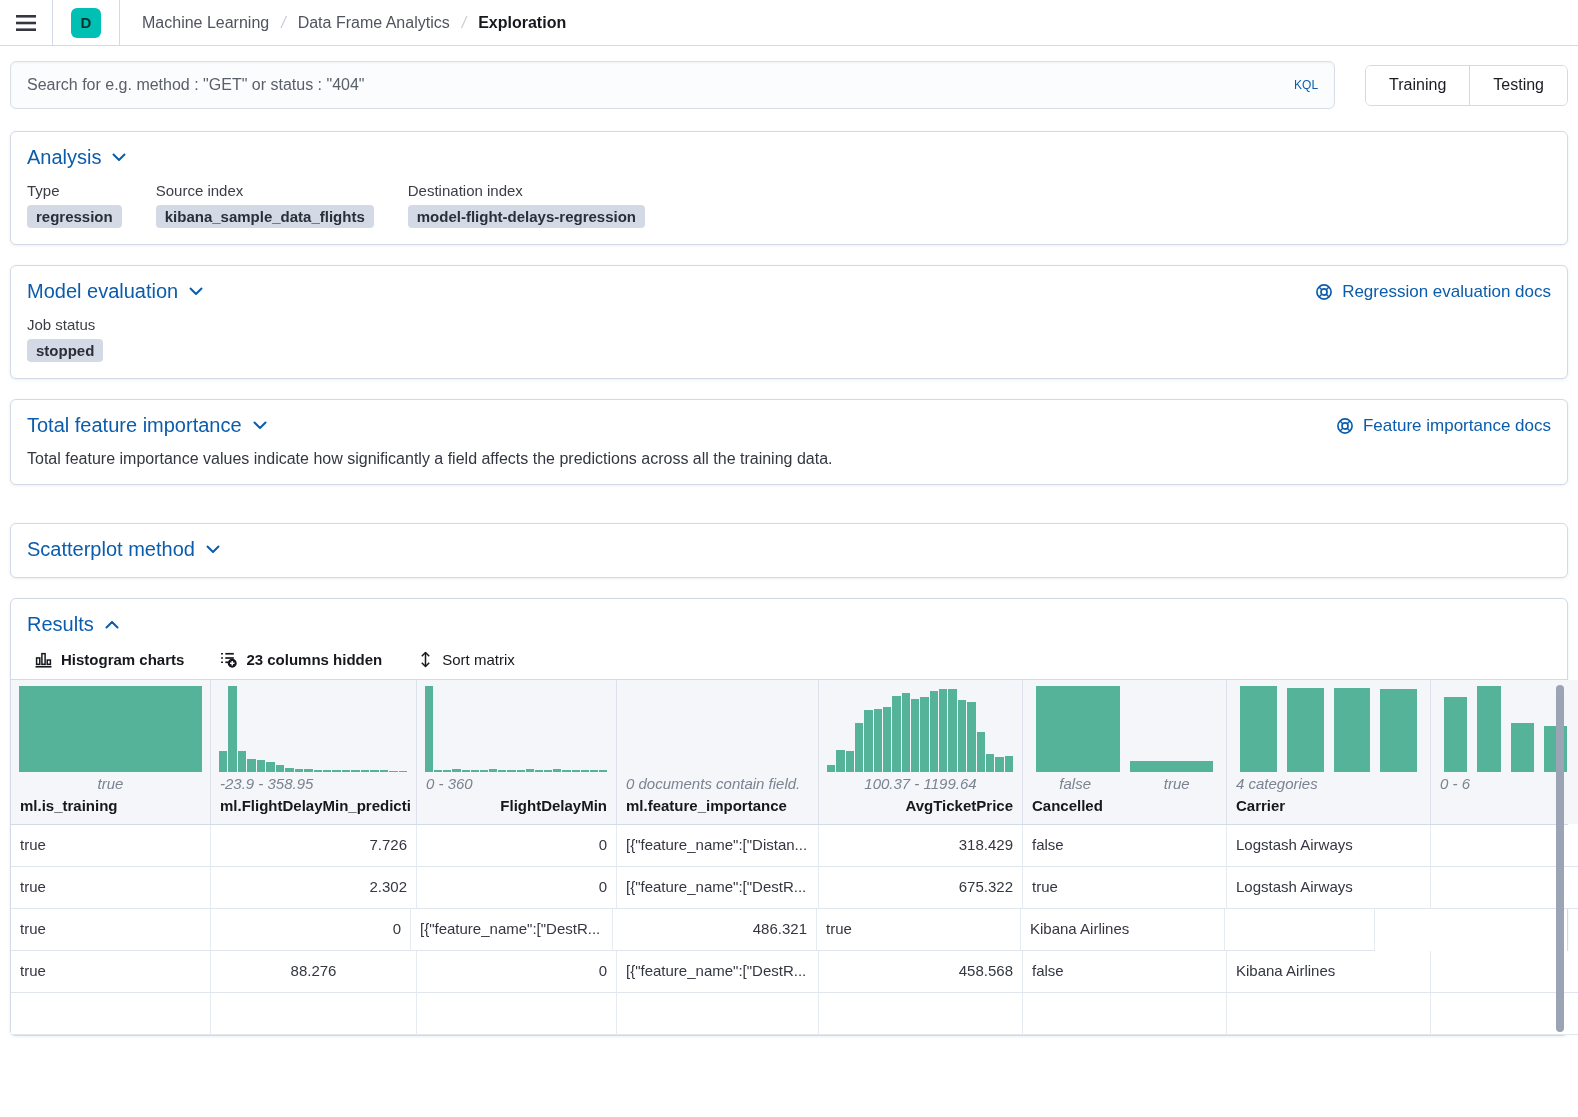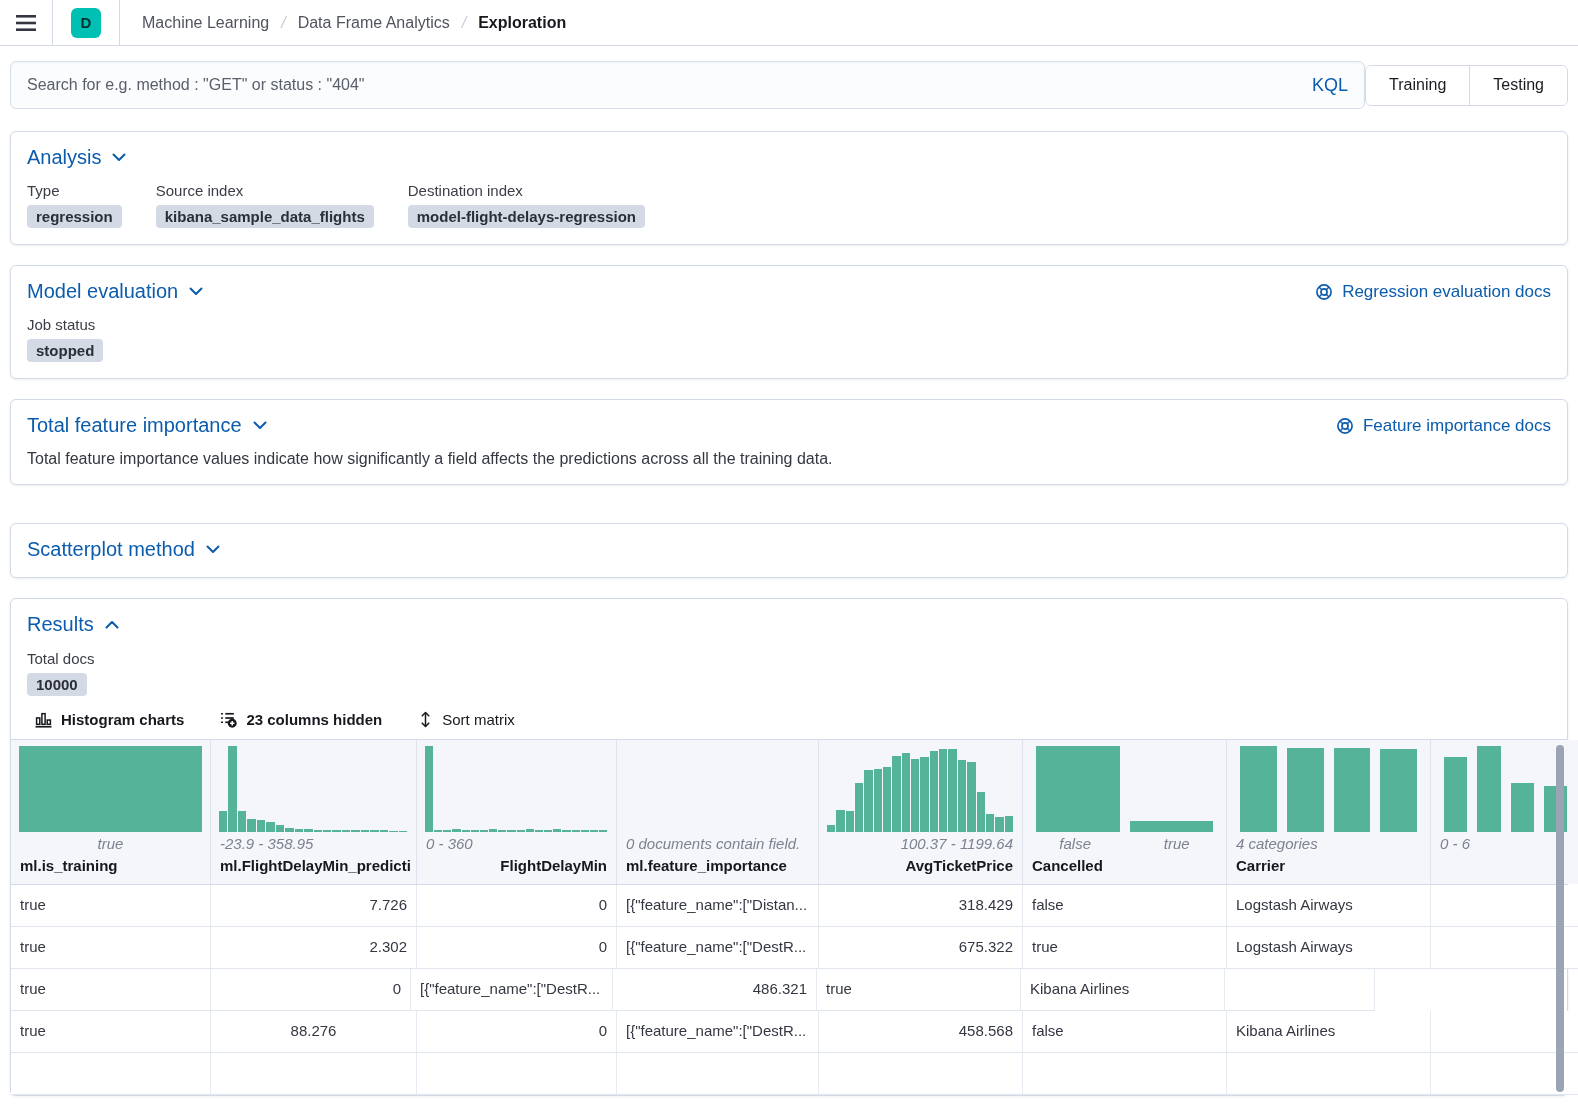--- a/index.html
+++ b/index.html
@@ -18,22 +18,22 @@
   .crumb.active { color:#16181d; font-weight:600; cursor:default; }
   .crumb-sep { color:#c6cdd8; font-style:italic; }
 
   
   .search-row { display:flex; align-items:center; margin:15px 10px 0; }
   .search-box { flex:1; height:48px; background:#fbfcfe; border:1px solid #d9dfe9; border-radius:6px;
     display:flex; align-items:center; padding:8px 16px; box-shadow:inset 0 1px 2px rgba(152,162,179,.12); }
   .search-input { flex:1; border:none; outline:none; background:transparent; font-size:16px; color:#343741;
     font-family:"Liberation Sans", sans-serif; }
   .search-input::placeholder { color:#596069; opacity:1; }
-  .kql { color:#0b5cad; font-size:18px; font-weight:500; cursor:pointer; padding-left:12px;text-align:center; }
-  .toggle-group { display:flex; height:41px; border:1px solid #d3dae6; border-radius:6px;
+  .kql { color:#0b5cad; font-size:12px; font-weight:500; cursor:pointer; padding-left:12px;text-align:center; }
+  .toggle-group { display:flex; margin-left:30px; height:41px; border:1px solid #d3dae6; border-radius:6px;
     overflow:hidden; background:#fff; }
   .toggle-btn { border:none; background:#fff; padding:0 23px; font-size:16px; color:#1a1c21; cursor:pointer;
     font-family:"Liberation Sans", sans-serif; }
   .toggle-btn:first-child { border-right:1px solid #d3dae6; }
 
   
   .panel { margin:20px 10px 0; background:#fff; border:1px solid #D3DAE6; border-radius:6px;
     padding:14px 16px 16px; box-shadow:0 1px 3px rgba(152,162,179,.18); }
   .panel-head { display:flex; justify-content:space-between; align-items:center; }
   .panel-title { display:flex; align-items:center; gap:11px; color:#0b5cad; font-size:20px; cursor:pointer; }
@@ -213,26 +213,20 @@
 
 <div class="panel">
   <div class="panel-head">
     <div class="panel-title">
       <span>Results</span>
       <span class="chev up">
         <svg width="14" height="9" viewBox="0 0 14 9">
             <path d="M1.5 1.5 L7 7 L12.5 1.5" fill="none" stroke="#0b5cad" stroke-width="2" stroke-linecap="round" stroke-linejoin="round"></path>
           </svg>
       </span>
-    </div>
-  </div>
-  <div class="fields" style="margin-top:14px;">
-    <div>
-      <div class="f-label">Total docs</div>
-      <span class="eui-badge">10000</span>
     </div>
   </div>
 
   <div class="toolbar">
     <button class="tool">
       <svg width="17" height="17" viewBox="0 0 16 16">
         <rect x="1.5" y="6.5" width="3" height="6" fill="none" stroke="#16181d" stroke-width="1.4"></rect>
         <rect x="6.5" y="2.5" width="3" height="10" fill="none" stroke="#16181d" stroke-width="1.4"></rect>
         <rect x="11.5" y="8.5" width="3" height="4" fill="none" stroke="#16181d" stroke-width="1.4"></rect>
         <line x1="0.5" y1="14.8" x2="15.5" y2="14.8" stroke="#16181d" stroke-width="1.6"></line>
@@ -349,21 +343,21 @@
             <div class="bar thin" style="height: 94%;"></div>
             <div class="bar thin" style="height: 96%;"></div>
             <div class="bar thin" style="height: 96%;"></div>
             <div class="bar thin" style="height: 84%;"></div>
             <div class="bar thin" style="height: 81%;"></div>
             <div class="bar thin" style="height: 46%;"></div>
             <div class="bar thin" style="height: 21%;"></div>
             <div class="bar thin" style="height: 17%;"></div>
             <div class="bar thin" style="height: 19%;"></div>
           </div>
-          <div class="range" style="text-align: right;">100.37 - 1199.64</div>
+          <div class="range" style="text-align: center;">100.37 - 1199.64</div>
           <div class="cname" style="text-align: right;">AvgTicketPrice</div>
         </div>
         <div class="hcell" style="width: 204px;">
           <div class="hist">
             <div class="bar wide" style="height: 100%;"></div>
             <div class="bar wide" style="height: 13%;"></div>
           </div>
           <div class="range split">
             <span>false</span>
             <span>true</span>

